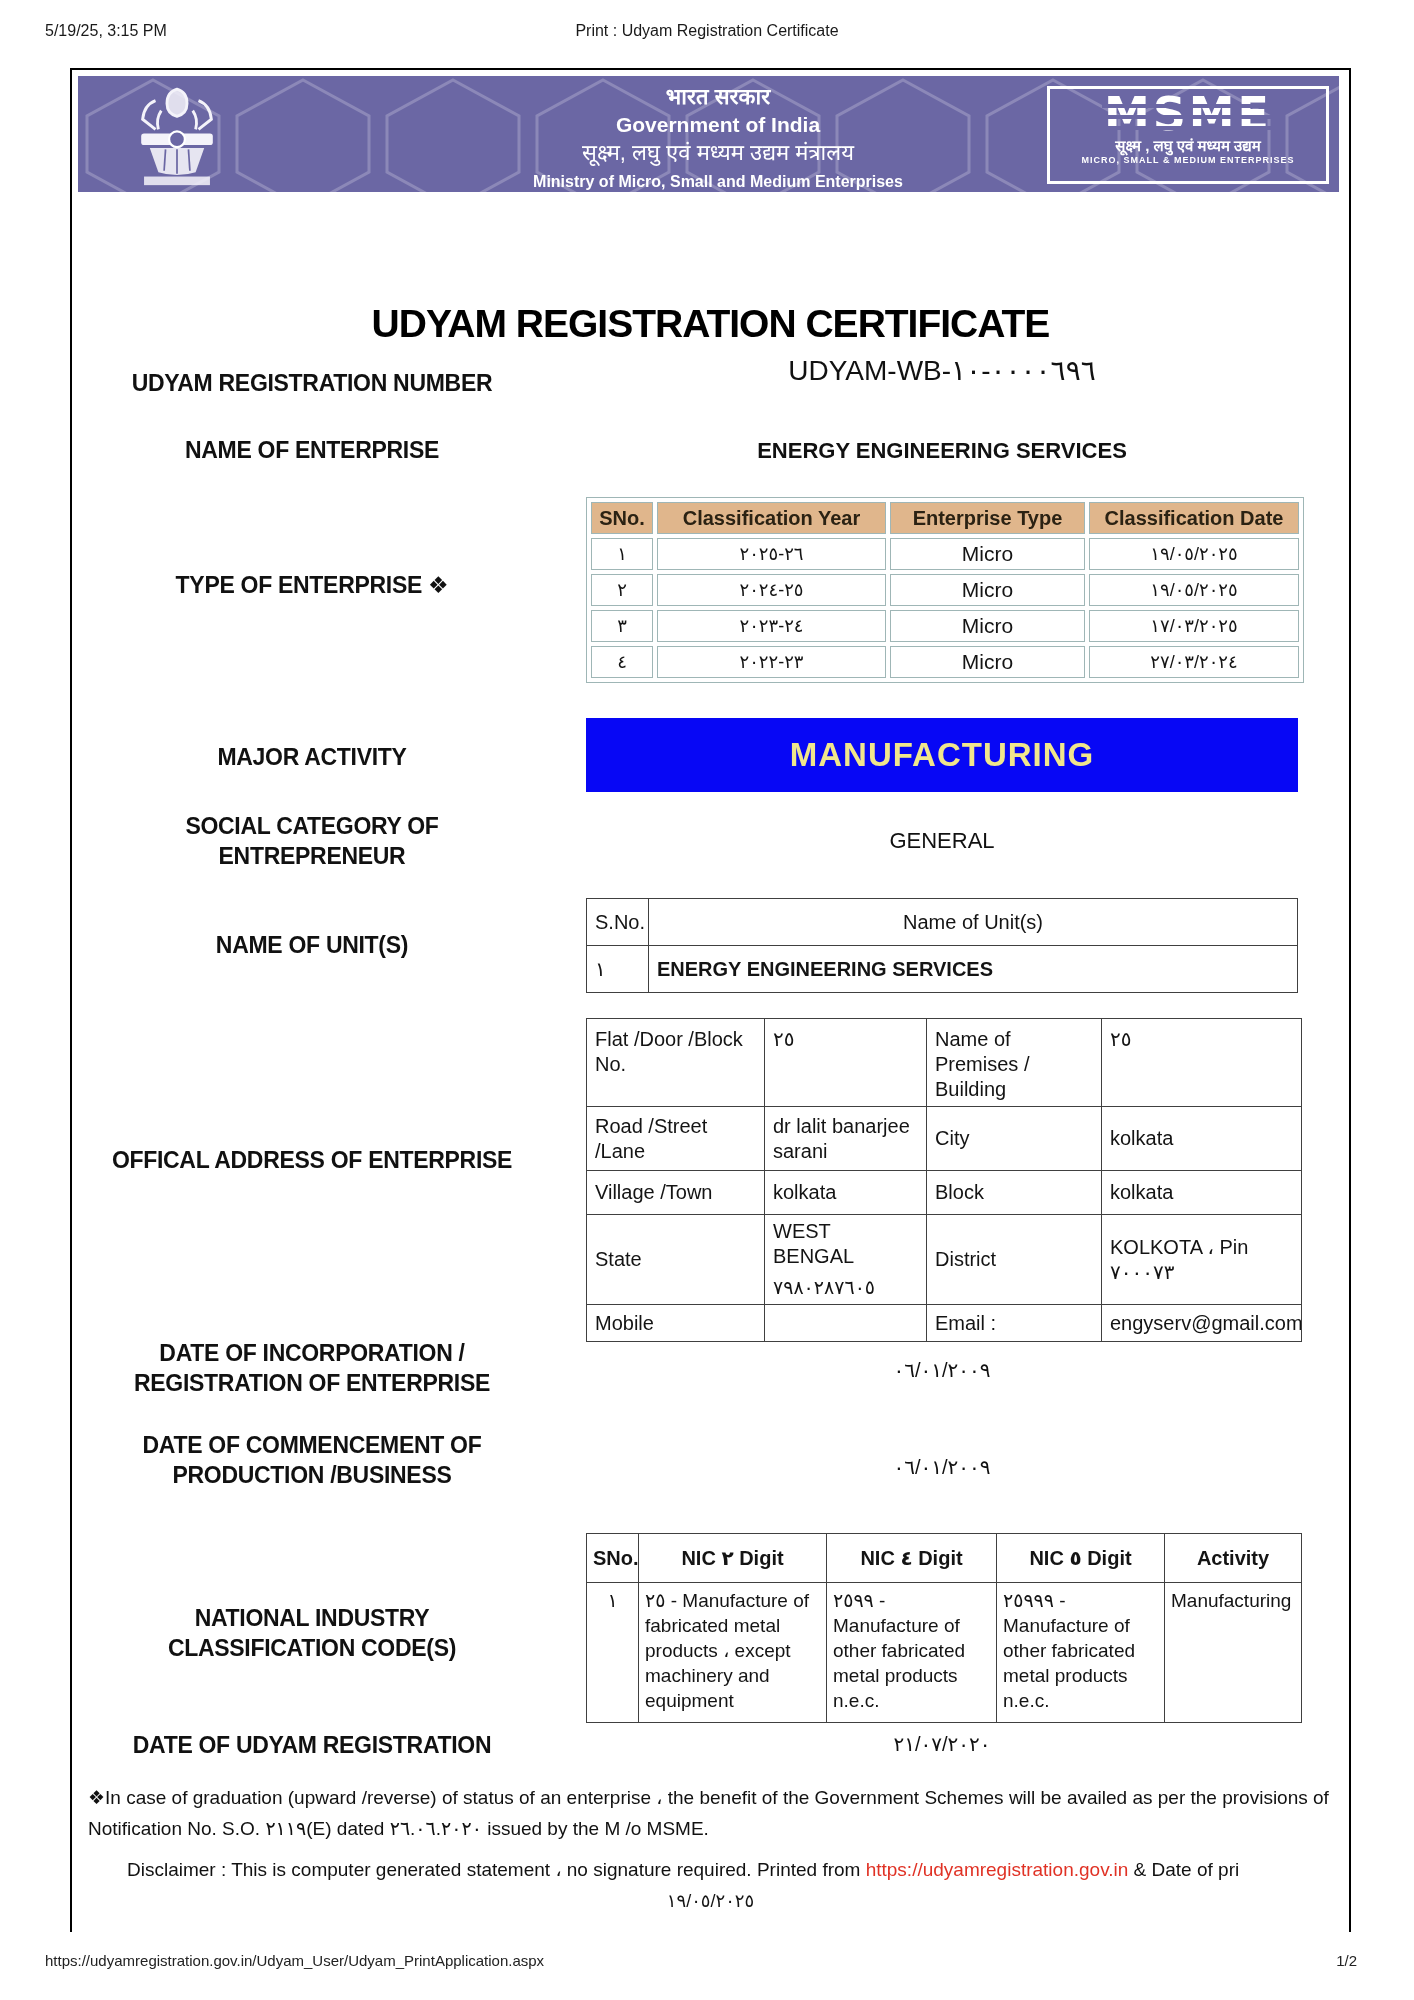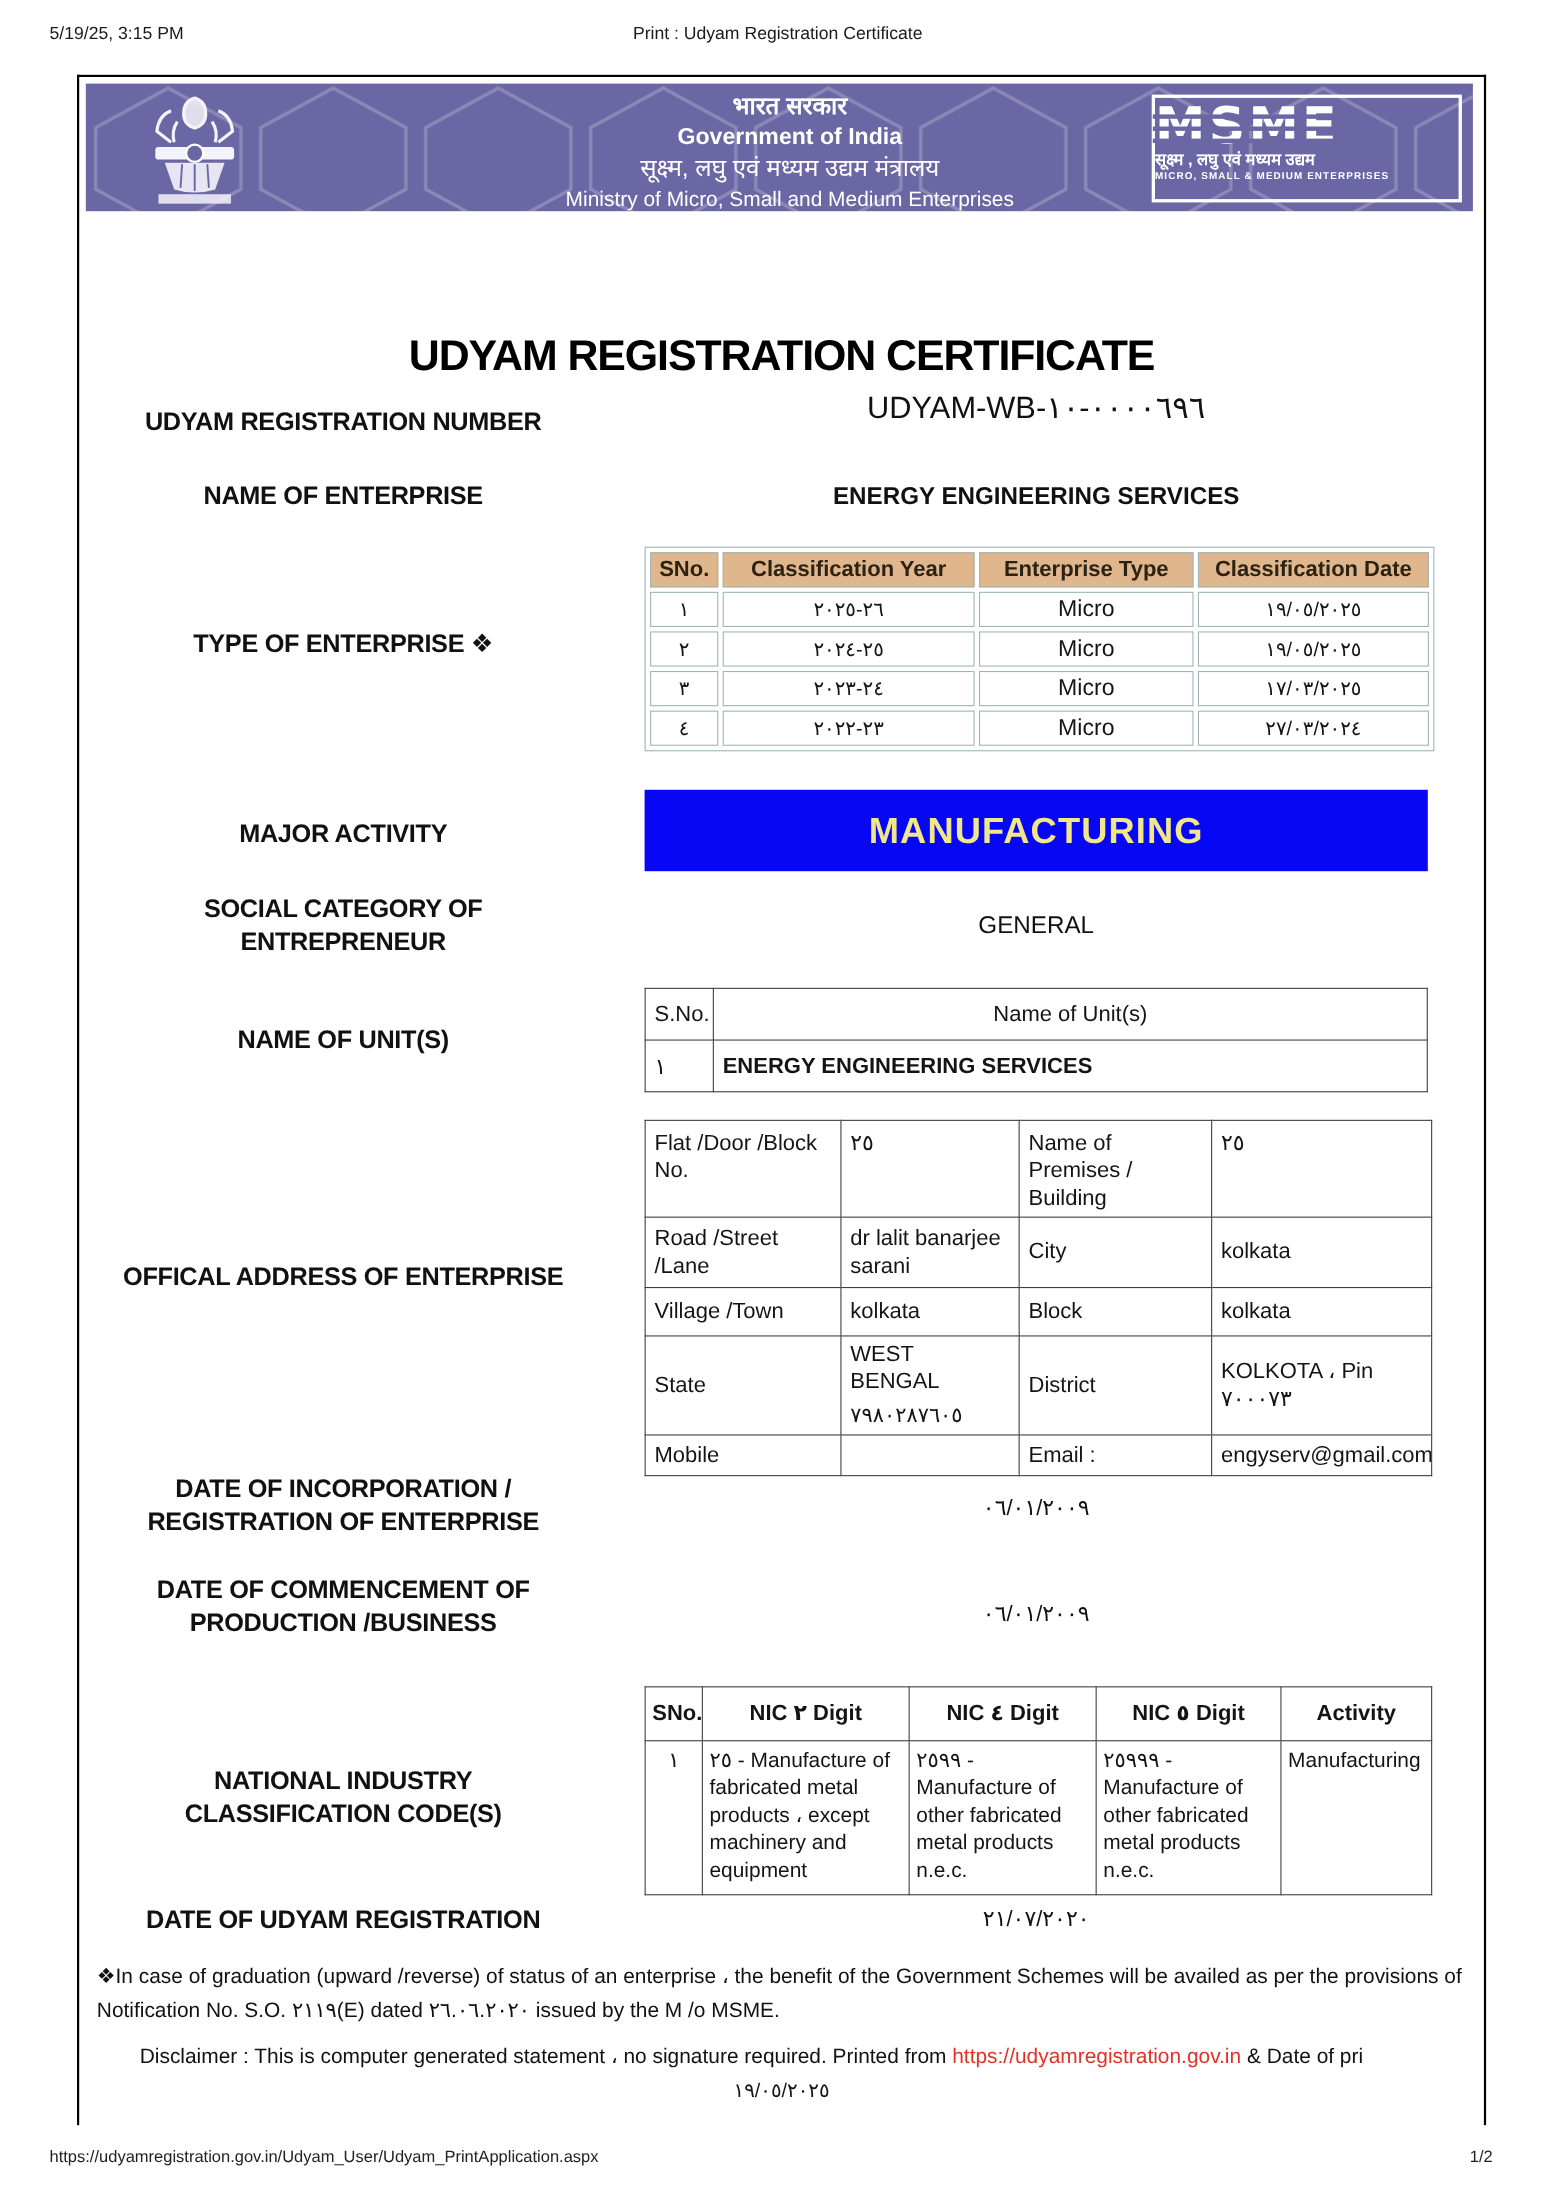--- a/index.html
+++ b/index.html
@@ -21,22 +21,22 @@
   .cert-box{left:70px;top:68px;width:1277px;height:1862px;border:2px solid #000;border-bottom:none;}
 
   
   .banner{left:6px;top:6px;width:1261px;height:116px;background:#6b67a4;overflow:hidden;}
   .hexes{position:absolute;left:0;top:0;}
   .emblem{left:55px;top:6px;}
   .banner-center{left:360px;top:8px;width:560px;text-align:center;color:#fff;line-height:26px;}
   .b-hindi-govt{font-size:22px;font-weight:bold;}
   .b-eng-govt{font-size:21px;font-weight:bold;margin-top:2px;}
   .b-hindi-min{font-size:22px;margin-top:2px;}
-  .b-eng-min{font-size:19px;font-weight:normal;margin-top:3px;}
-  .msme-box{right:10px;top:10px;width:276px;height:92px;border:3px solid #fff;color:#fff;text-align:left;}
+  .b-eng-min{font-size:16px;font-weight:bold;margin-top:3px;}
+  .msme-box{right:10px;top:10px;width:276px;height:92px;border:3px solid #fff;color:#fff;text-align:center;}
   .msme-word-wrap{position:relative;display:inline-block;margin-top:2px;height:46px;}
   .msme-word{font-family:"DejaVu Sans",sans-serif;font-size:46px;line-height:46px;font-weight:900;letter-spacing:3px;}
   .stripe{position:absolute;left:-2px;right:-2px;height:4px;background:#6b67a4;}
   .s1{top:13px;} .s2{top:24px;} .s3{top:35px;}
   .msme-hindi{font-size:15px;font-weight:bold;line-height:17px;}
   .msme-eng{font-size:9px;font-weight:bold;letter-spacing:1px;line-height:12px;}
 
   .cert-title{top:232px;left:0;width:100%;text-align:center;font-size:39px;font-weight:700;letter-spacing:-1px;color:#000;}
 
   .lbl{position:absolute;text-align:center;font-size:23px;font-weight:600;line-height:30px;letter-spacing:-0.3px;color:#111;}

